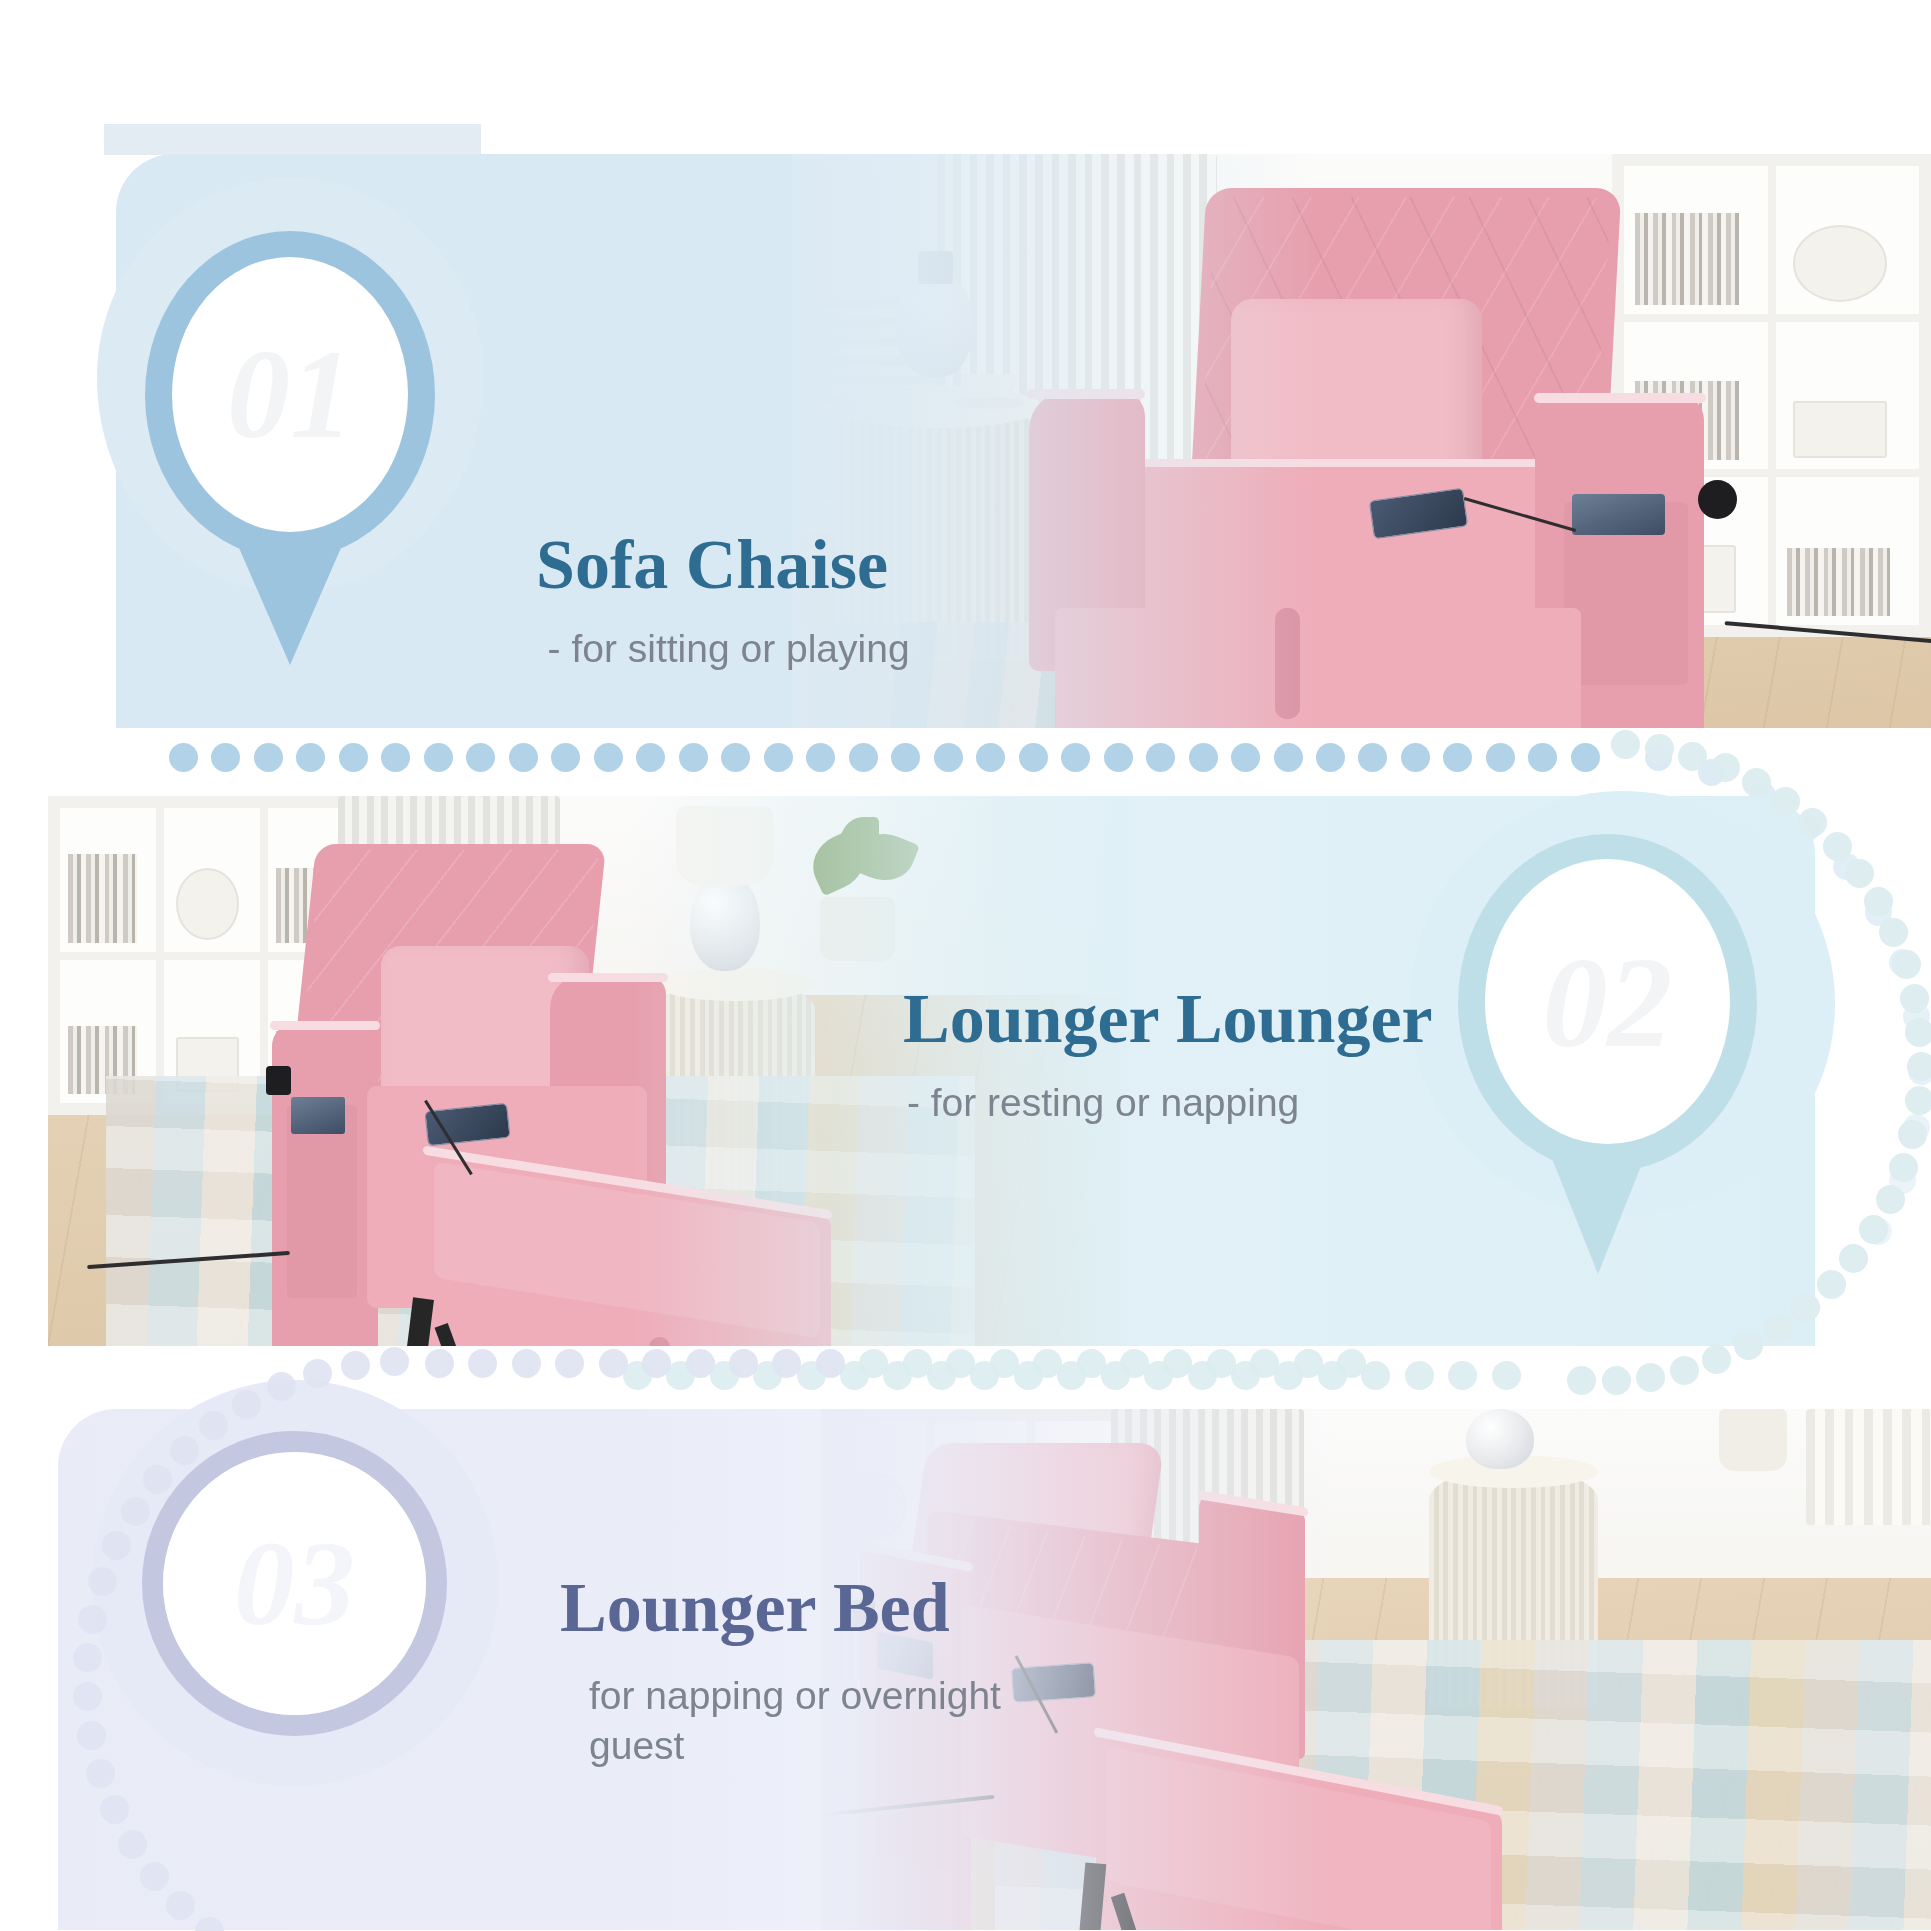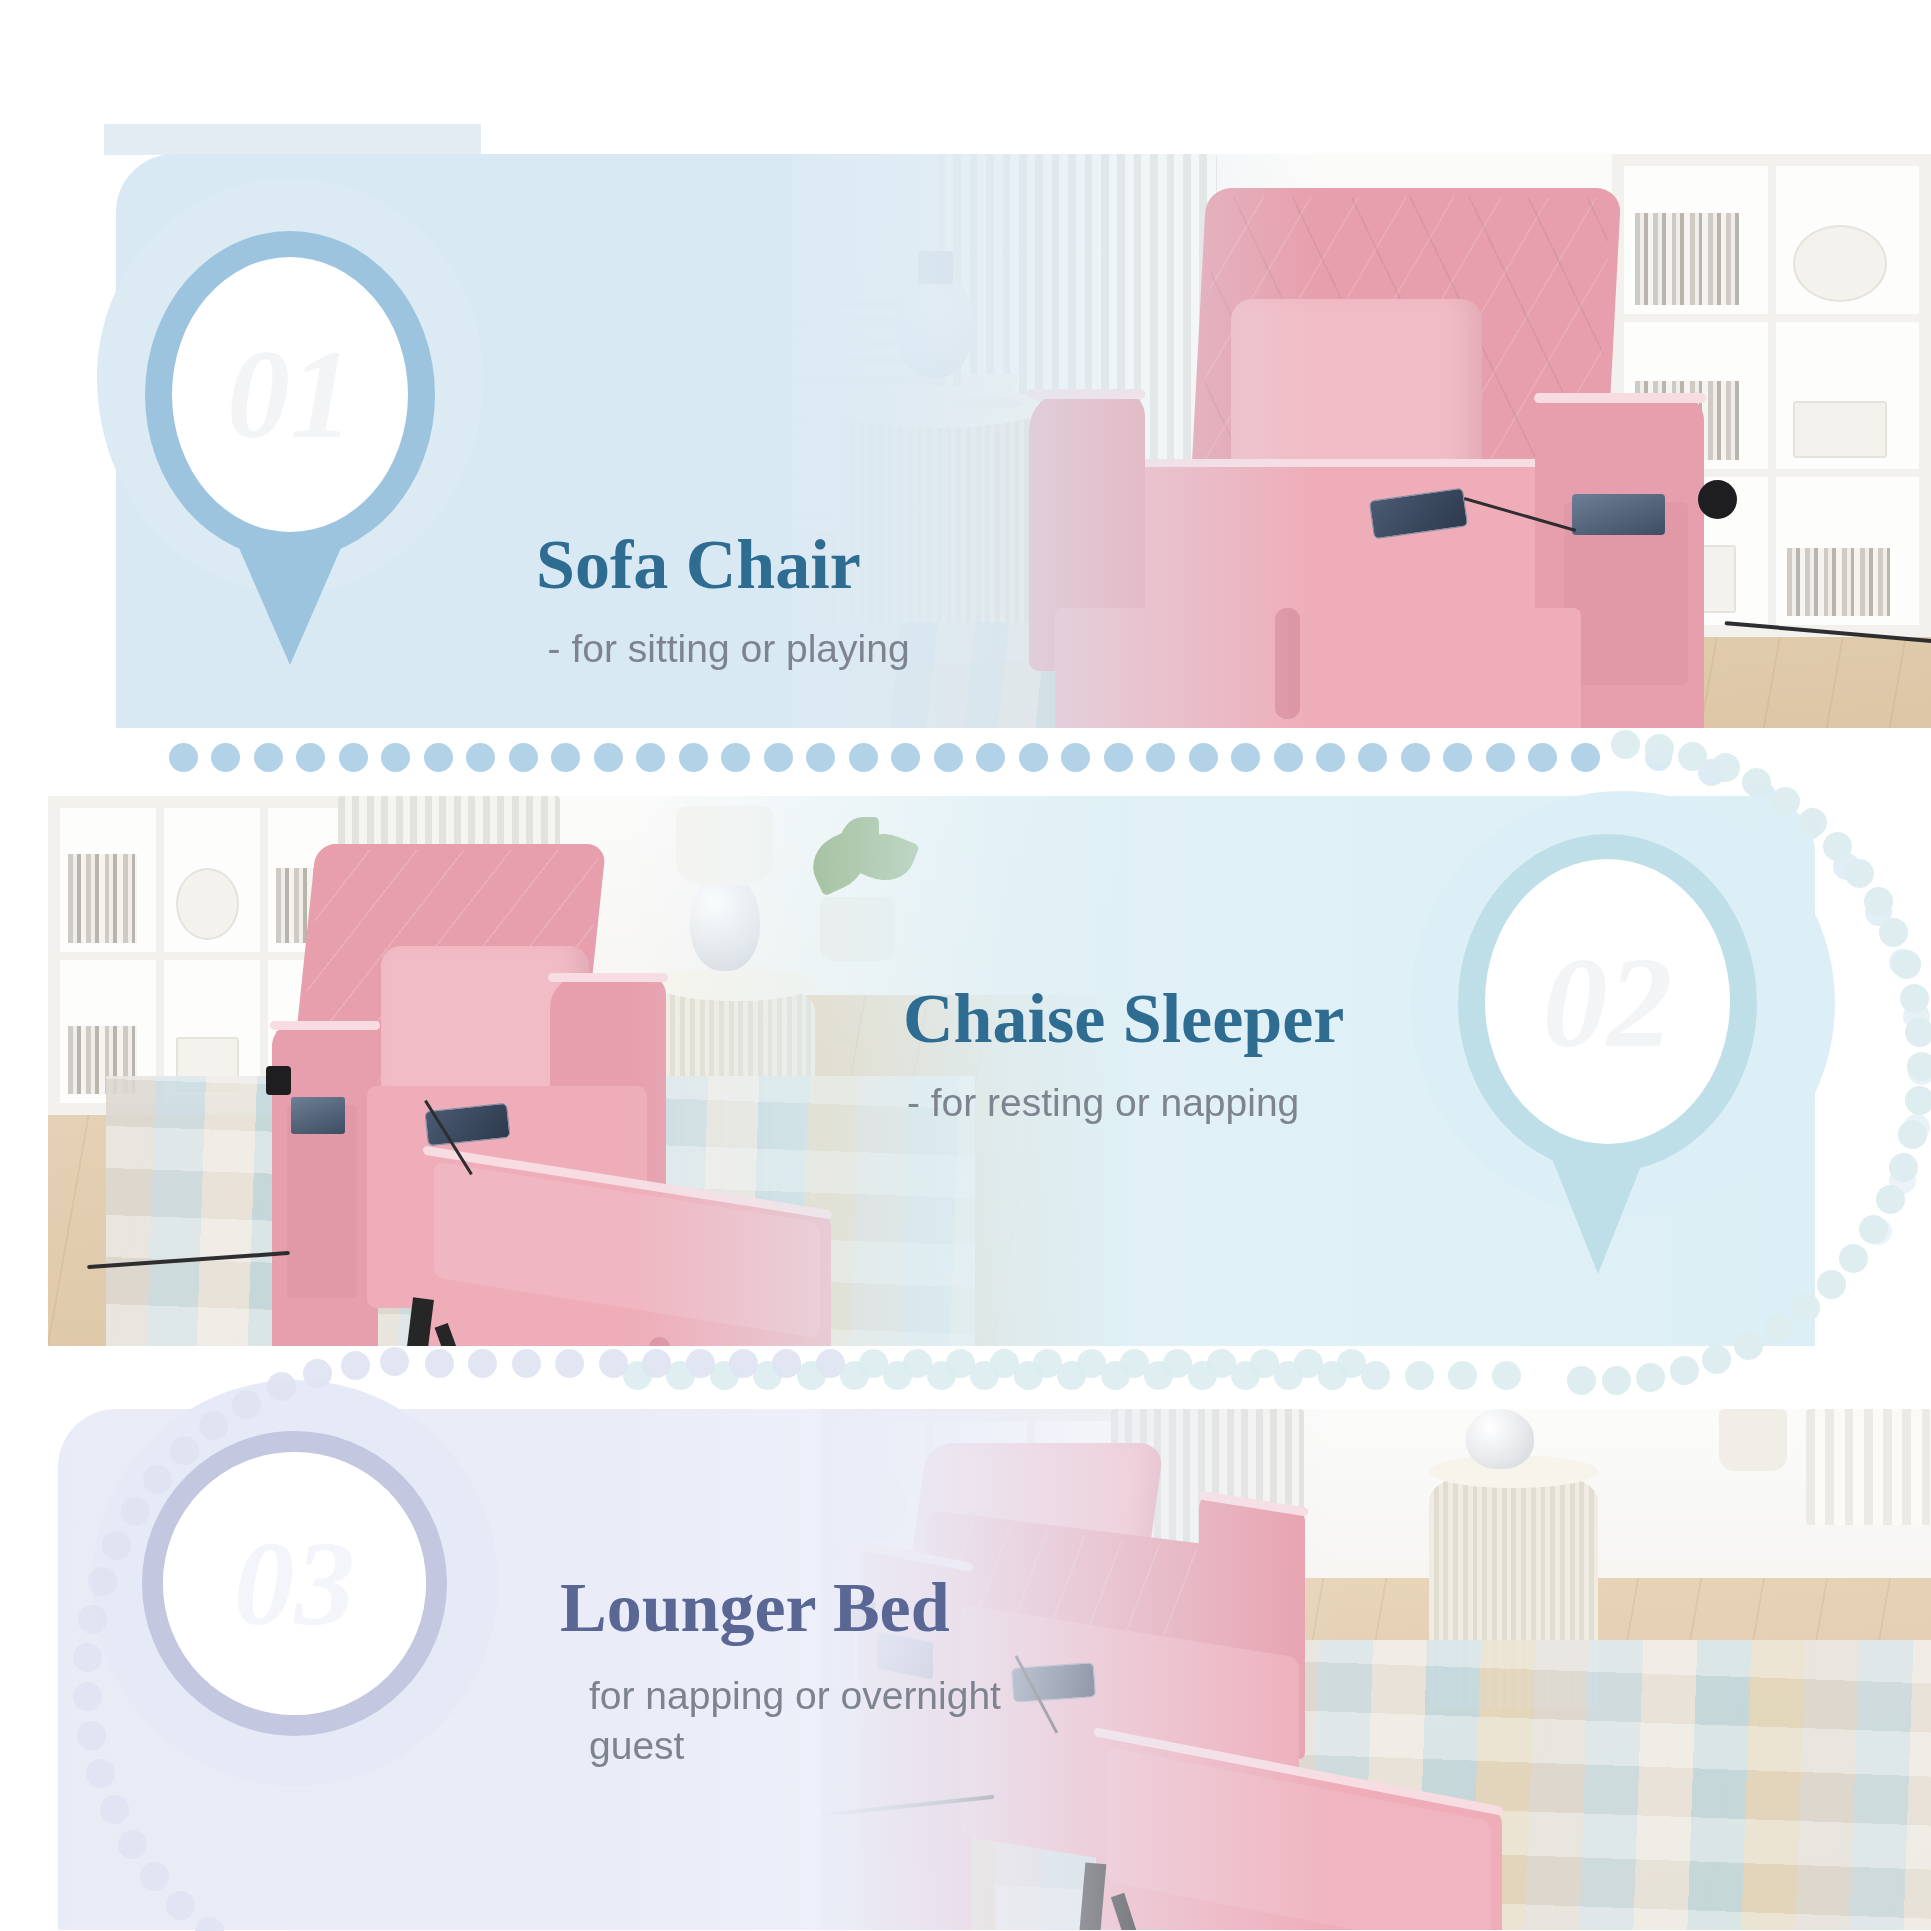--- a/index.html
+++ b/index.html
@@ -355,21 +355,21 @@
     <div id="pin1-shape">
       <div id="pin1-tri"></div>
       <div id="pin1-ell"></div>
     </div>
     <div class="pin-inner" id="pin1-inner">
       <span class="pin-num">01</span>
     </div>
   </div>
 
   <div class="txt" id="txt1">
-    <div class="hdg">Sofa Chair</div>
+    <div class="hdg">Sofa Chaise</div>
     <div class="sub">- for sitting or playing</div>
   </div>
 </div>
 
 <div class="dotrow" id="dots1" style="left: 0px; top: 0px; width: 1931px; height: 1931px;">
     <div class="dot" style="left: 169px; top: 743px; width: 29px; height: 29px; background: rgb(174, 208, 230); opacity: 0.95;"></div>
     <div class="dot" style="left: 211px; top: 743px; width: 29px; height: 29px; background: rgb(174, 208, 230); opacity: 0.95;"></div>
     <div class="dot" style="left: 254px; top: 743px; width: 29px; height: 29px; background: rgb(174, 208, 230); opacity: 0.95;"></div>
     <div class="dot" style="left: 296px; top: 743px; width: 29px; height: 29px; background: rgb(174, 208, 230); opacity: 0.95;"></div>
     <div class="dot" style="left: 339px; top: 743px; width: 29px; height: 29px; background: rgb(174, 208, 230); opacity: 0.95;"></div>
@@ -521,21 +521,21 @@
   <div class="pin" id="pin2">
     <div class="pin-halo"></div>
     <div id="pin2-tri"></div>
     <div id="pin2-ell"></div>
     <div class="pin-inner" id="pin2-inner">
       <span class="pin-num">02</span>
     </div>
   </div>
 
   <div class="txt" id="txt2" style="left:903px;top:208px">
-    <div class="hdg">Chaise Sleeper</div>
+    <div class="hdg">Lounger Lounger</div>
     <div class="sub">- for resting or napping</div>
   </div>
 </div>
 
 <div class="dotrow" id="dots2" style="left: 0px; top: 0px; width: 1931px; height: 1931px;">
     <div class="dot" style="left: 1611px; top: 730px; width: 29px; height: 29px; background: rgb(220, 236, 239); opacity: 0.95;"></div>
     <div class="dot" style="left: 1645px; top: 734px; width: 29px; height: 29px; background: rgb(220, 236, 239); opacity: 0.95;"></div>
     <div class="dot" style="left: 1678px; top: 742px; width: 29px; height: 29px; background: rgb(220, 236, 239); opacity: 0.95;"></div>
     <div class="dot" style="left: 1711px; top: 753px; width: 29px; height: 29px; background: rgb(220, 236, 239); opacity: 0.95;"></div>
     <div class="dot" style="left: 1742px; top: 768px; width: 29px; height: 29px; background: rgb(220, 236, 239); opacity: 0.95;"></div>

